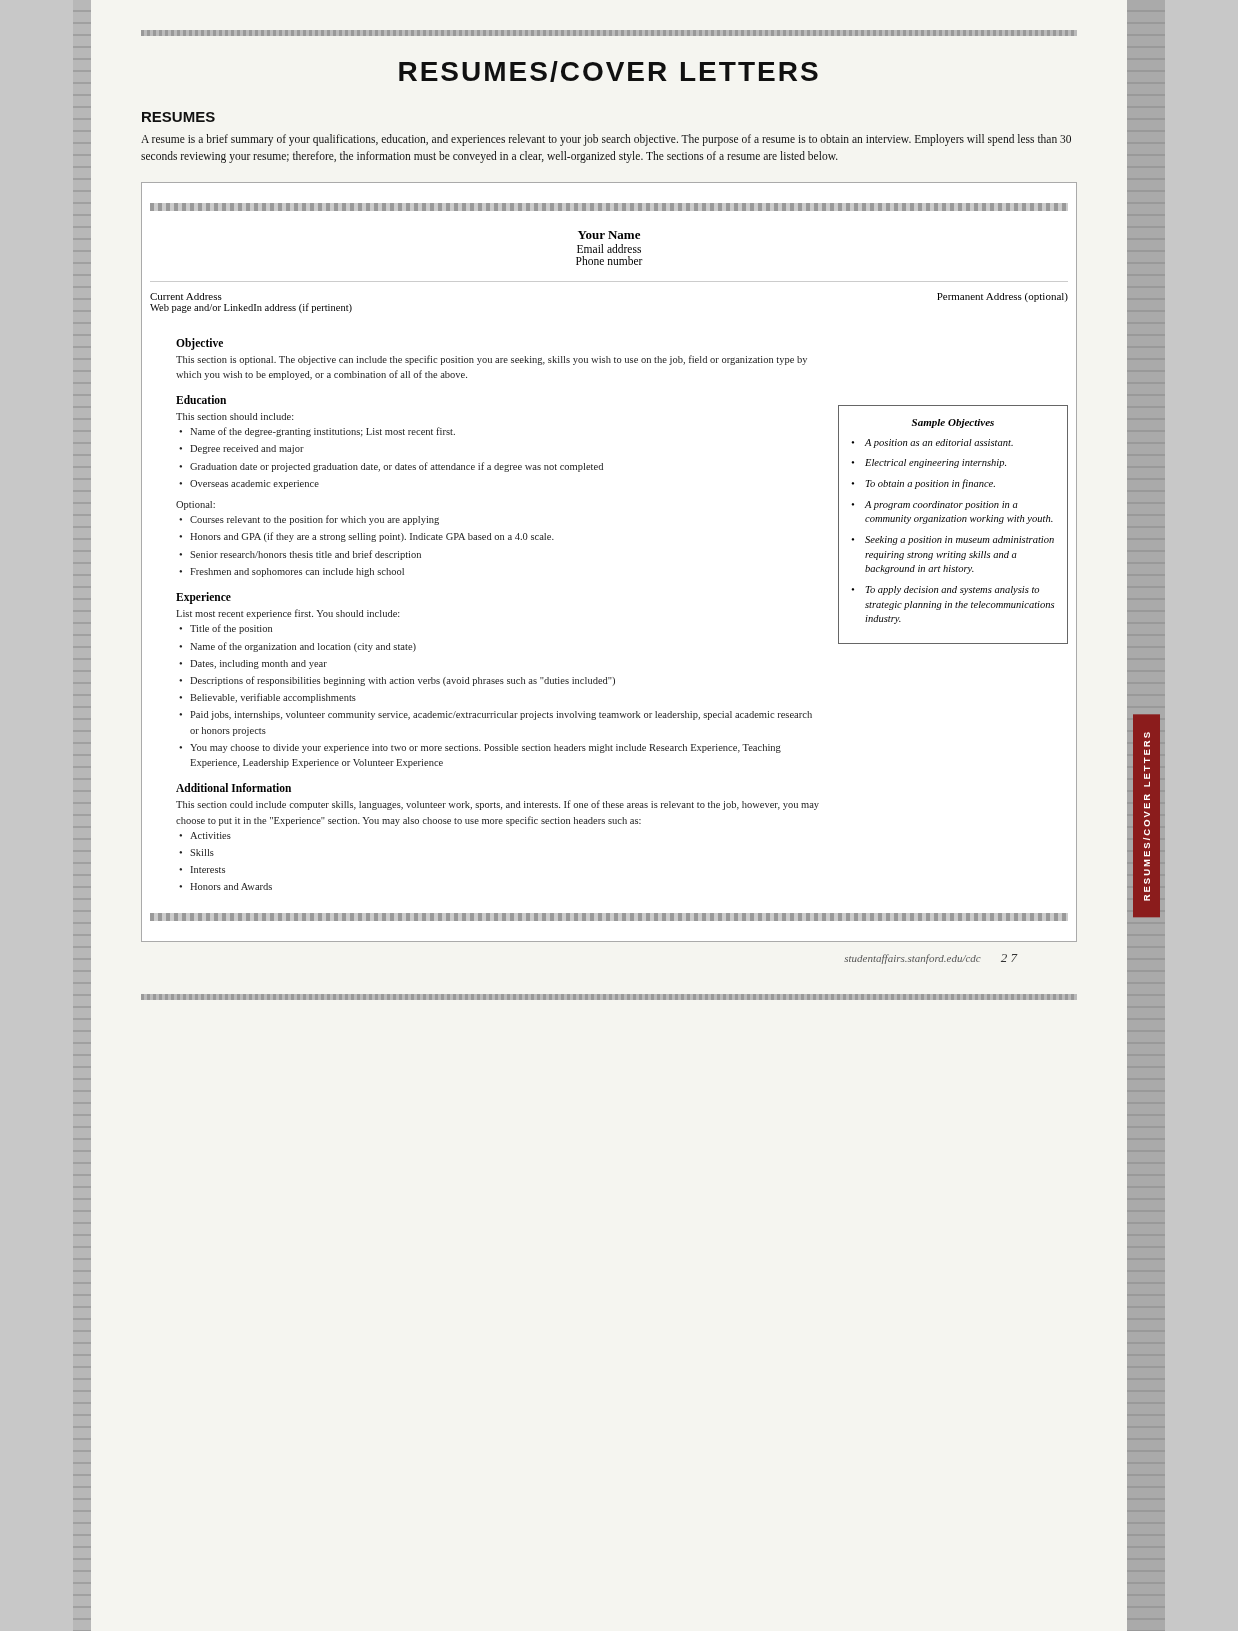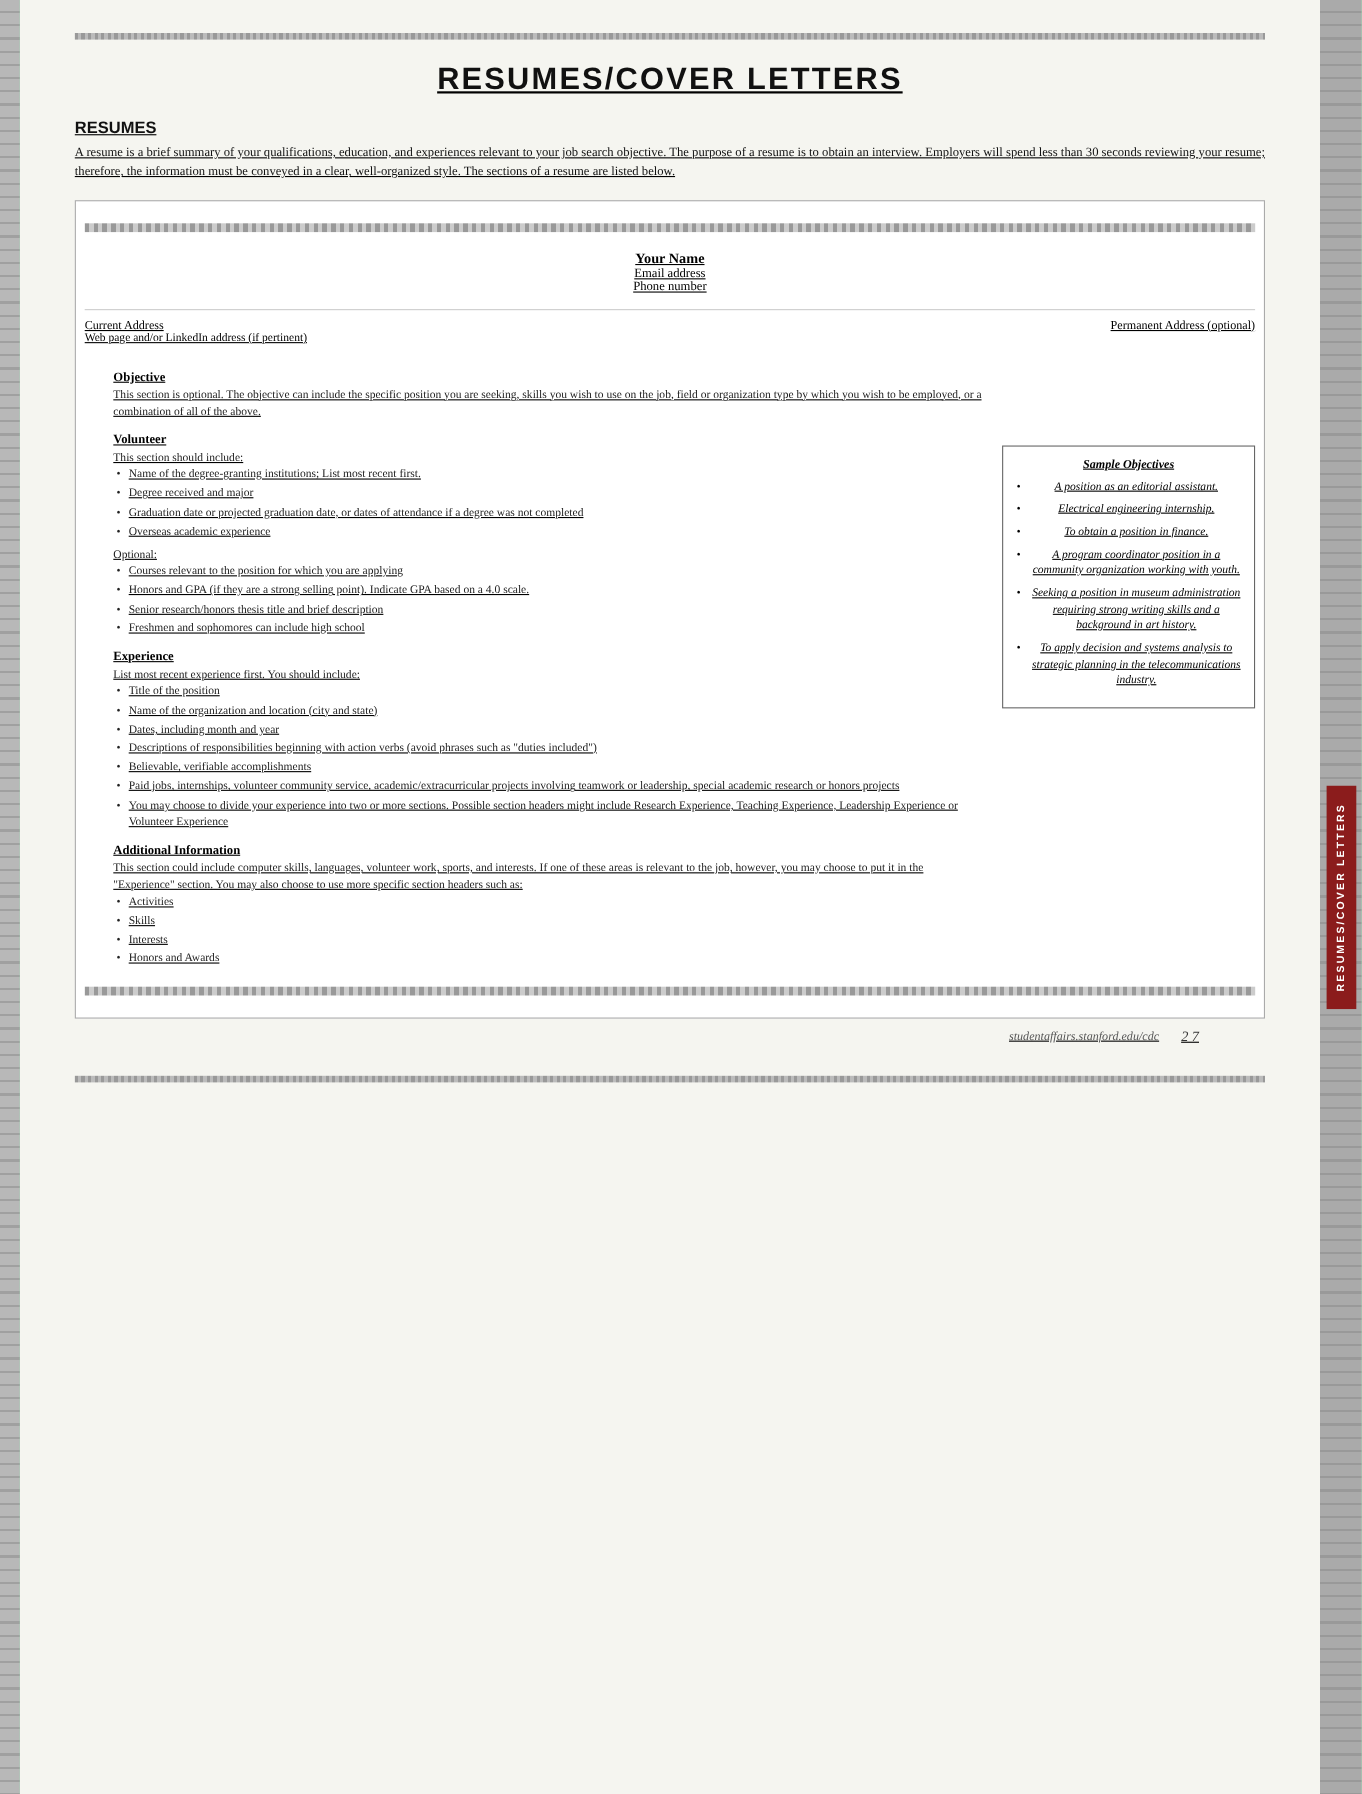--- a/index.html
+++ b/index.html
@@ -9,27 +9,26 @@
       min-height: 1631px;
       background: #c8c8c8;
       font-family: 'Times New Roman', Times, serif;
       display: flex;
       flex-direction: column;
       align-items: center;
       position: relative;
     }
 
     .page-container {
-      width: 1238px;
+      width: 1092px;
       min-height: 1631px;
-      background: #86efac;
+      background: #7dd3fc;
       display: flex;
       flex-direction: row;
       position: relative;
-      text-decoration: underline;
     }
 
     
     .main-content {
       margin-left: 18px;
       margin-right: 38px;
       flex: 1;
       background: #f5f5f0;
       min-height: 1631px;
       padding: 30px 50px 40px 50px;
@@ -185,21 +184,20 @@
       font-weight: bold;
       font-style: italic;
       text-align: center;
       margin-bottom: 8px;
       font-size: 11px;
     }
 
     .sample-objectives-box ul {
       list-style: none;
       padding-left: 0;
-      text-align: center;
     }
 
     .sample-objectives-box ul li {
       padding-left: 14px;
       position: relative;
       margin-bottom: 6px;
       line-height: 1.4;
     }
 
     .sample-objectives-box ul li::before {
@@ -299,21 +297,21 @@
         <div>Permanent Address (optional)</div>
       </div>
 
       <div class="resume-body">
 
         <div class="resume-left">
 
           <div class="resume-section-heading">Objective</div>
           <div class="resume-text">This section is optional. The objective can include the specific position you are seeking, skills you wish to use on the job, field or organization type by which you wish to be employed, or a combination of all of the above.</div>
 
-          <div class="resume-section-heading">Volunteer</div>
+          <div class="resume-section-heading">Education</div>
           <div class="resume-text">
             <span>This section should include:</span>
             <ul>
               <li>Name of the degree-granting institutions; List most recent first.</li>
               <li>Degree received and major</li>
               <li>Graduation date or projected graduation date, or dates of attendance if a degree was not completed</li>
               <li>Overseas academic experience</li>
             </ul>
             <div style="margin-top:6px">Optional:</div>
             <ul>

